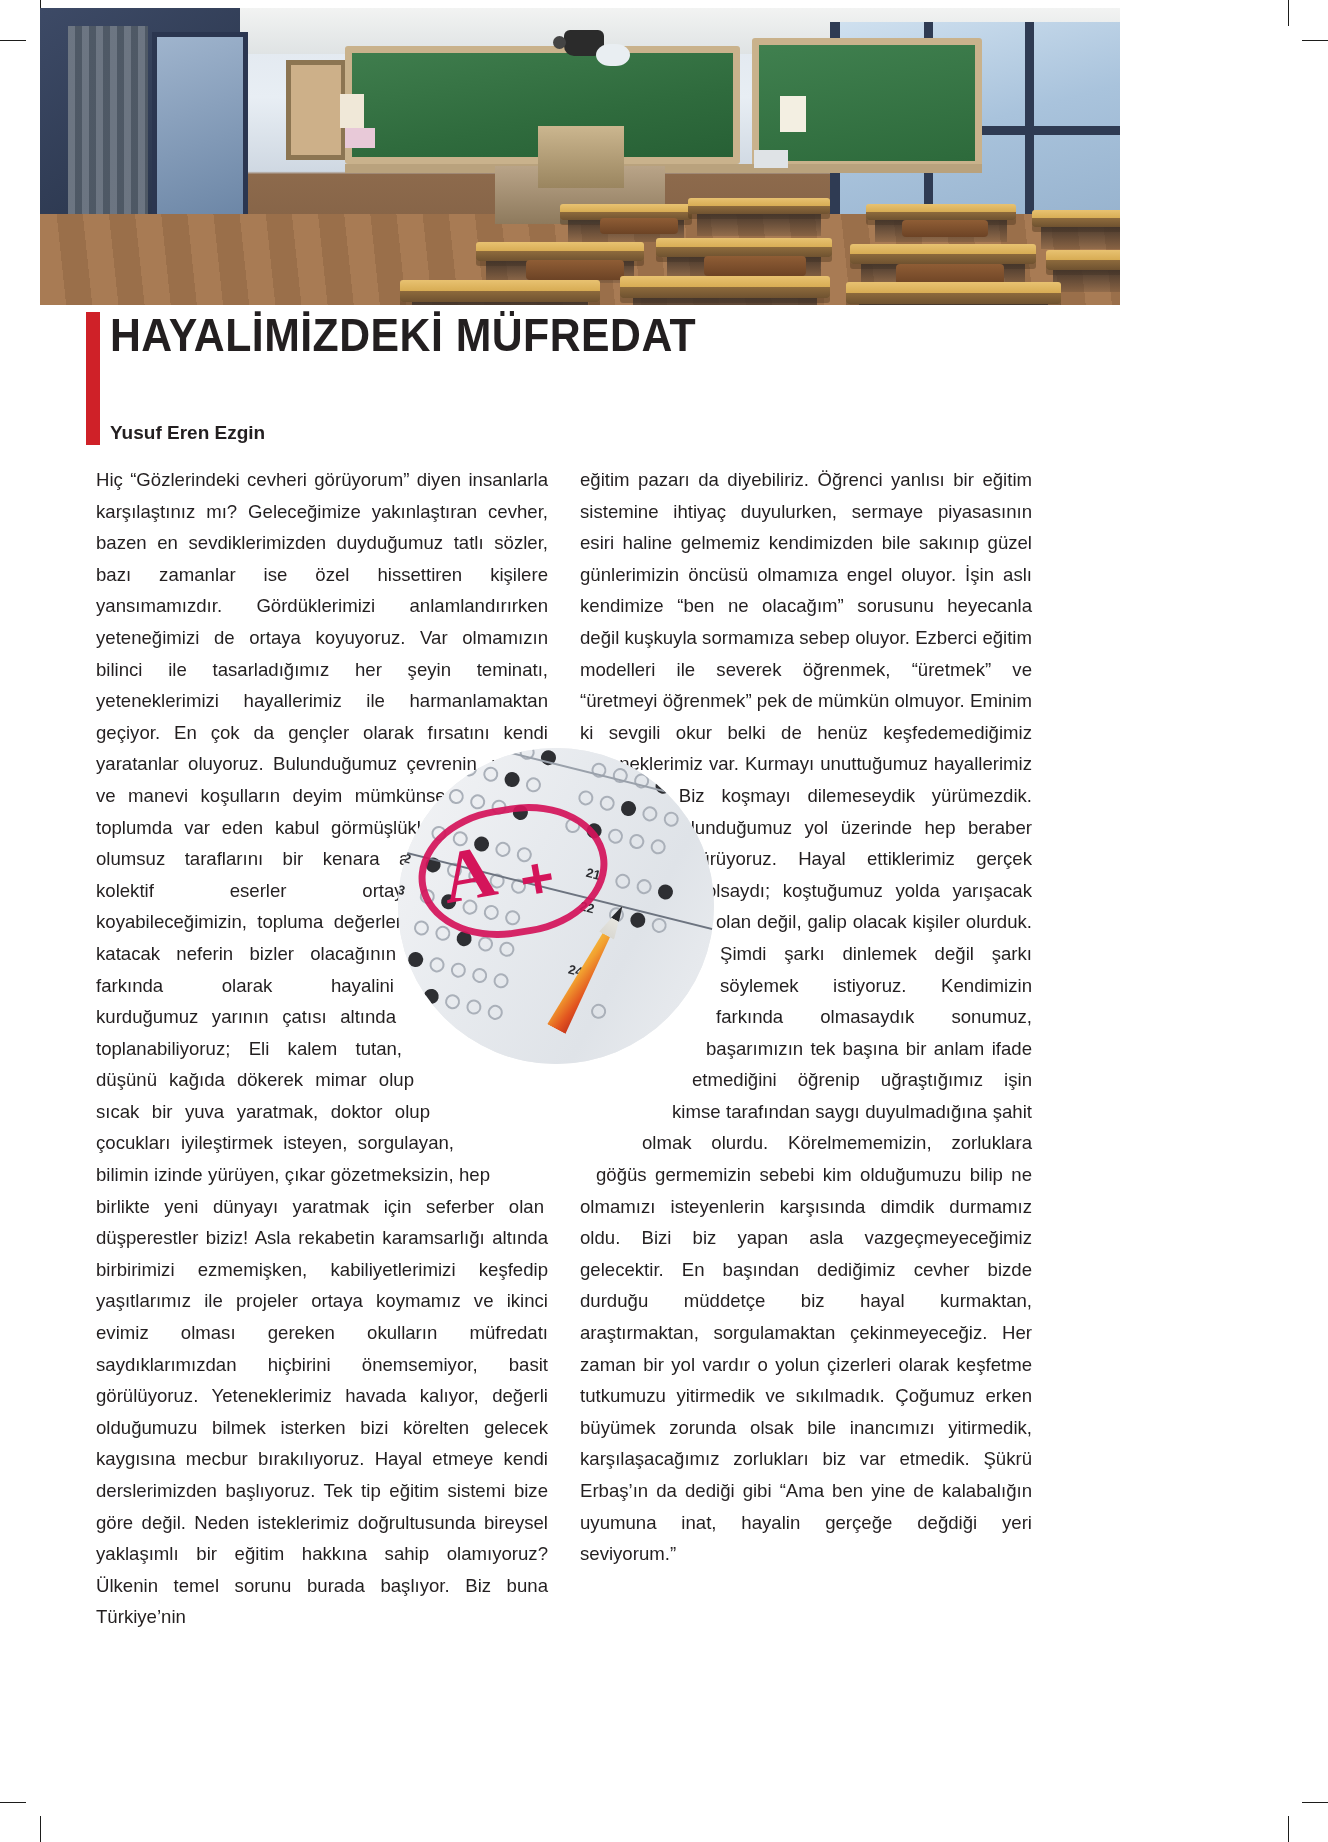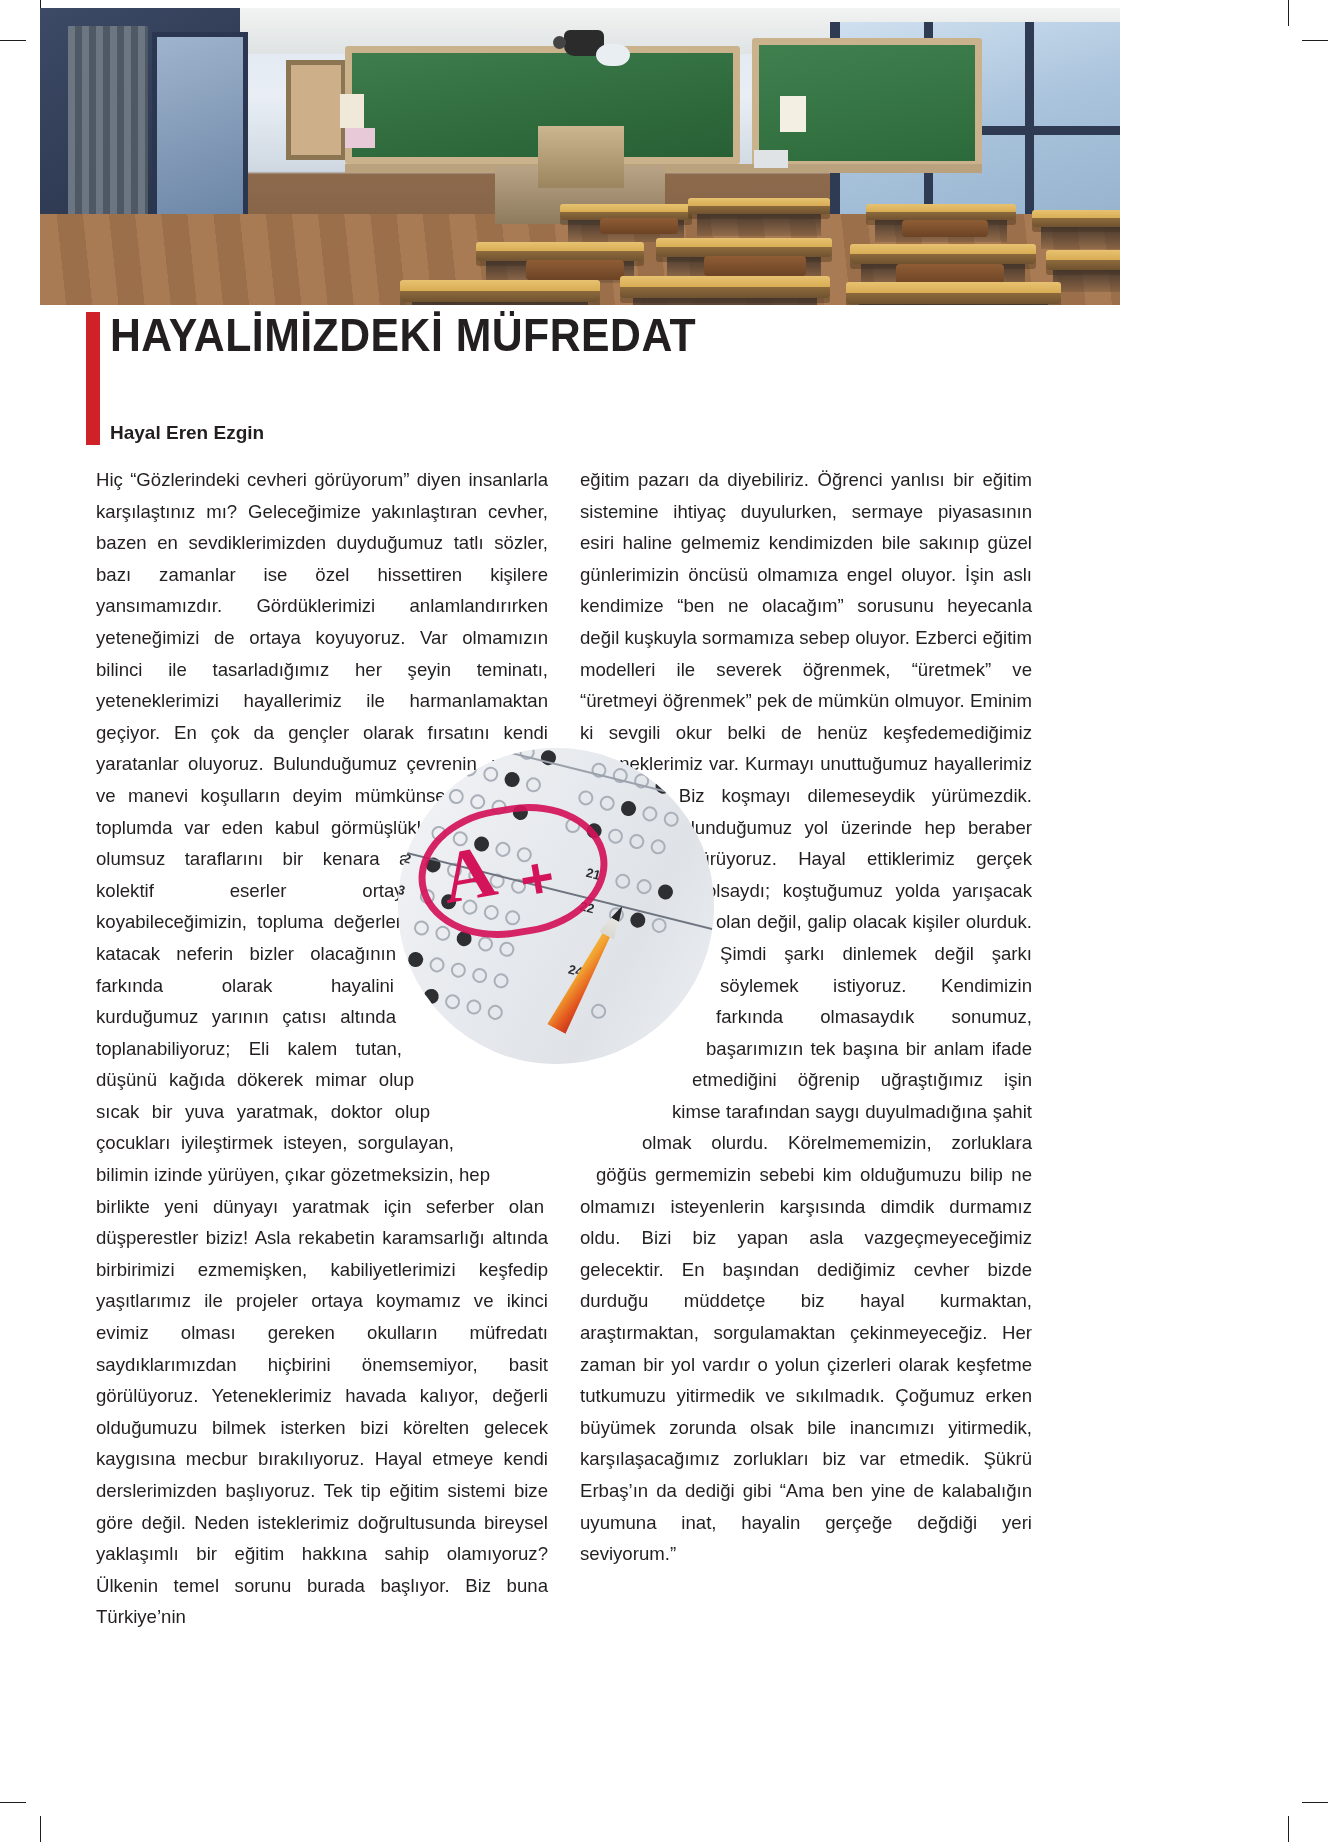--- a/index.html
+++ b/index.html
@@ -288,21 +288,21 @@
     <div class="desk" style="left:1006px; top:242px; width:120px; height:20px;"></div>
 
     <div class="desk" style="left:360px; top:272px; width:200px; height:22px;"></div>
     <div class="desk" style="left:580px; top:268px; width:210px; height:22px;"></div>
     <div class="desk" style="left:806px; top:274px; width:215px; height:22px;"></div>
   </div>
 
   <div class="title-wrap">
     <div class="title-bar"></div>
     <h1 class="article-title">HAYALİMİZDEKİ MÜFREDAT</h1>
-    <div class="article-byline">Hayal Eren Ezgin</div>
+    <div class="article-byline">Yusuf Eren Ezgin</div>
   </div>
 
   <div class="col col-left">
 
     <span class="sl" style="width:0px;"></span>
     <span class="sl" style="width:0px;"></span>
     <span class="sl" style="width:0px;"></span>
     <span class="sl" style="width:0px;"></span>
     <span class="sl" style="width:0px;"></span>
     <span class="sl" style="width:0px;"></span>

